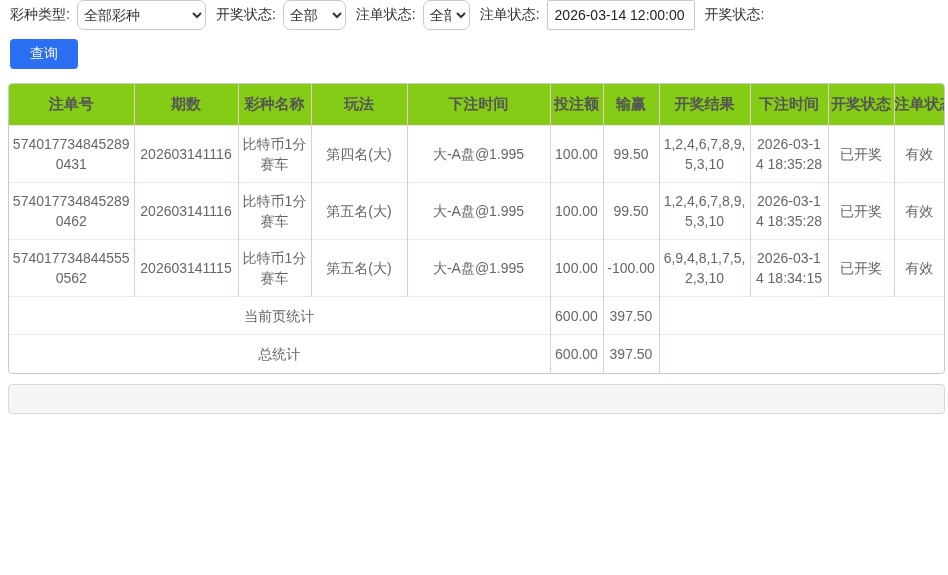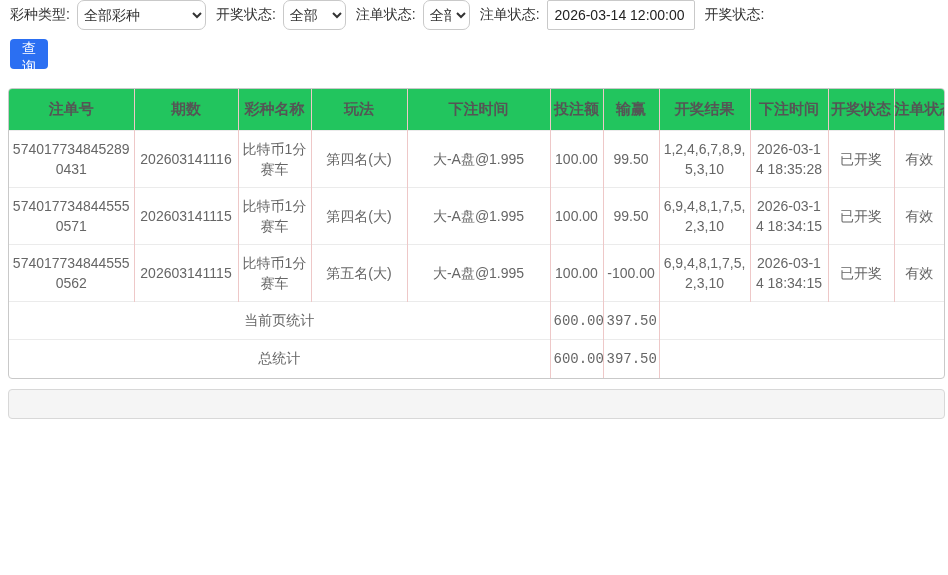--- a/index.html
+++ b/index.html
@@ -20,44 +20,44 @@
   .sel-draw{width:63px;}
   .sel-bet{width:47px;}
   .filterbar input{
     height:30px;box-sizing:border-box;border:1px solid #c9c9c9;border-radius:2px;
     font-size:14px;color:#222;margin-right:10px;padding:0 7px;
     font-family:"Liberation Sans","DejaVu Sans",sans-serif;
   }
   .inp-date{width:148px;}
   .btnrow{margin:9px 0 0 10px;}
   .btn-search{
-    width:38px;height:30px;border:none;border-radius:4px;background:#2b6ff2;
+    width:68px;height:30px;border:none;border-radius:4px;background:#2b6ff2;
     color:#fff;font-size:14px;cursor:pointer;
     font-family:"Liberation Sans","DejaVu Sans",sans-serif;
   }
   
   .table-wrap{
     margin:14px 0 0 8px;width:937px;box-sizing:border-box;
     border:1px solid #c9c9c9;border-radius:4px;overflow:hidden;background:#fff;
   }
   table{width:100%;border-collapse:collapse;table-layout:fixed;}
   th{
-    background:#22c55e;color:#555;font-weight:bold;font-size:15px;
+    background:#84cc16;color:#555;font-weight:bold;font-size:15px;
     height:41px;text-align:center;padding:0;white-space:nowrap;overflow:visible;
     border-left:1px solid #eec8c8;
   }
   th:first-child{border-left:none;}
   td{
     color:#666;text-align:center;font-size:14px;line-height:20px;
     padding:8px 3px;word-break:break-all;vertical-align:middle;
     border-left:1px solid #eec8c8;border-top:1px solid #ebebeb;
   }
   td:first-child{border-left:none;}
   tbody tr{height:57px;}
-  tfoot tr{height:38px;font-family:Liberation Mono, monospace;}
+  tfoot tr{height:38px;}
   tfoot td{word-break:normal;}
   
   .pager{
     margin:10px 0 0 8px;width:937px;height:30px;box-sizing:border-box;
     background:#f5f5f5;border:1px solid #d8d8d8;border-radius:4px;
   }
 </style>
 </head>
 <body>
 
@@ -122,34 +122,34 @@
     <td>大-A盘@1.995</td>
     <td>100.00</td>
     <td>99.50</td>
     <td>1,2,4,6,7,8,9,5,3,10</td>
     <td>2026-03-14 18:35:28</td>
     <td>已开奖</td>
     <td>有效</td>
   </tr>
 
 
-
   <tr>
-    <td>5740177348445550571</td>
-    <td>202603141115</td>
+    <td>5740177348452890462</td>
+    <td>202603141116</td>
     <td>比特币1分赛车</td>
-    <td>第四名(大)</td>
+    <td>第五名(大)</td>
     <td>大-A盘@1.995</td>
     <td>100.00</td>
     <td>99.50</td>
-    <td>6,9,4,8,1,7,5,2,3,10</td>
-    <td>2026-03-14 18:34:15</td>
+    <td>1,2,4,6,7,8,9,5,3,10</td>
+    <td>2026-03-14 18:35:28</td>
     <td>已开奖</td>
     <td>有效</td>
   </tr>
+
 
 
   <tr>
     <td>5740177348445550562</td>
     <td>202603141115</td>
     <td>比特币1分赛车</td>
     <td>第五名(大)</td>
     <td>大-A盘@1.995</td>
     <td>100.00</td>
     <td>-100.00</td>

